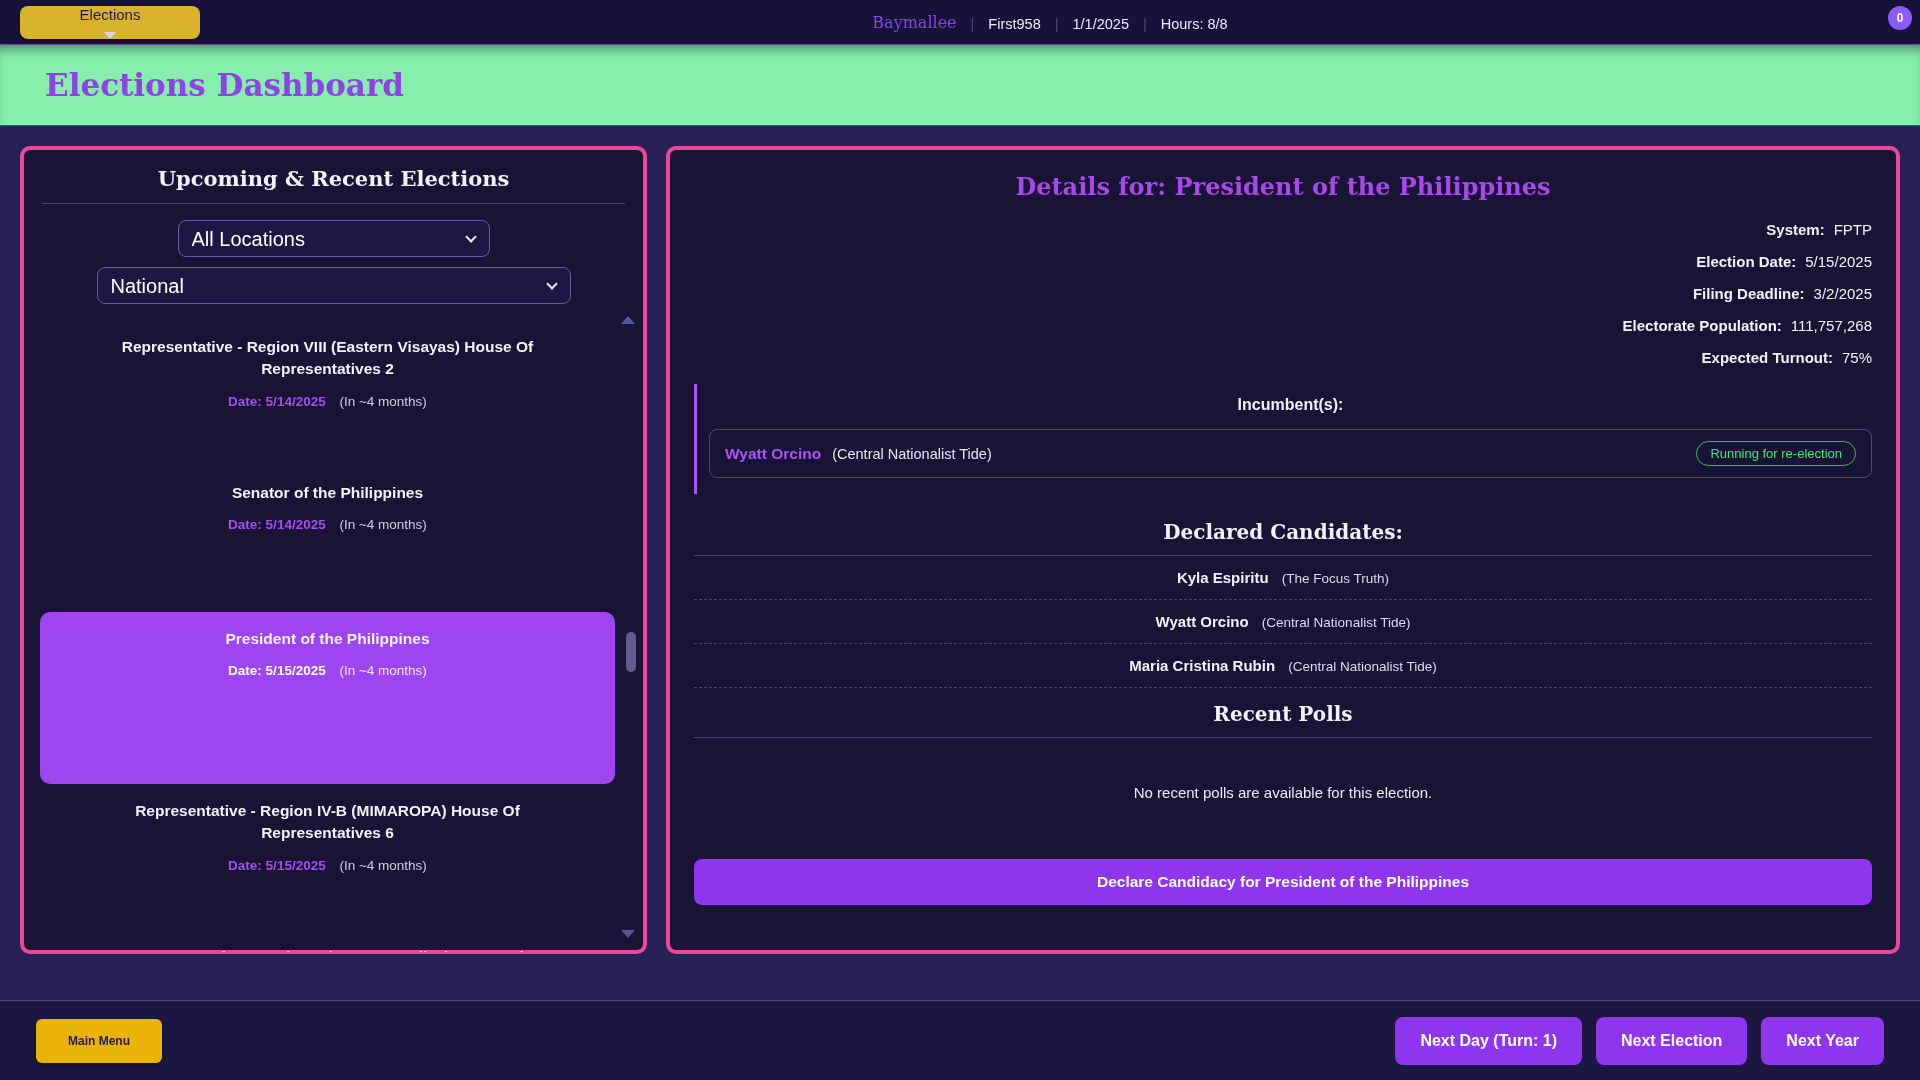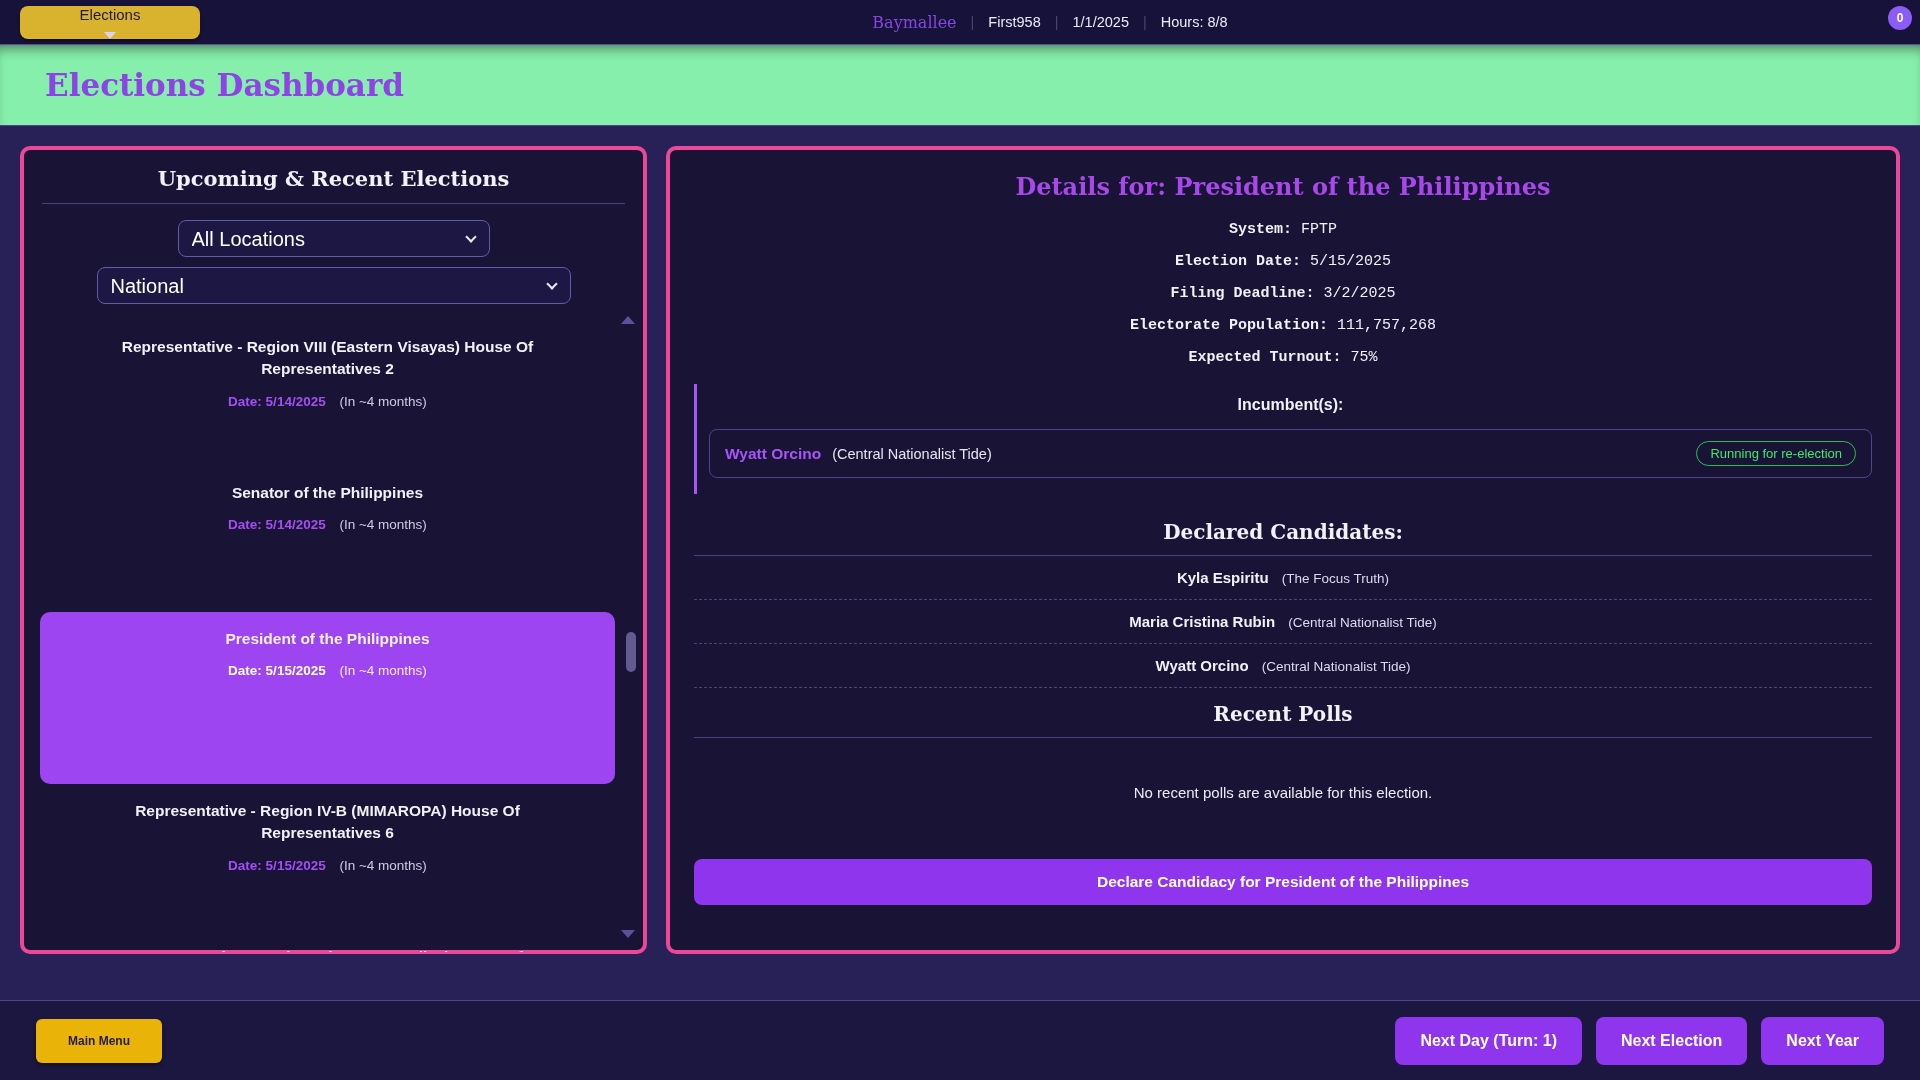--- a/index.html
+++ b/index.html
@@ -21,21 +21,21 @@
     display:flex; align-items:center; justify-content:space-between; padding:0 16px;
     color:#1f1a40; font-size:15px; cursor:pointer; font-family:"Liberation Sans", sans-serif;
     box-shadow:0 2px 3px rgba(0,0,0,.4);
     flex-direction:column;
   }
   .tri-down-sm {
     width:0; height:0; border-left:6px solid transparent; border-right:6px solid transparent;
     border-top:7px solid #d9d4ea;
   }
   .topbar-center {
-    flex:1; display:flex; justify-content:center; align-items:center; gap:14px; font-size:14.5px;
+    flex:1; display:flex; justify-content:center; align-items:flex-end; gap:14px; font-size:14.5px;
   }
   .player-name { font-family:"DejaVu Serif", serif; color:#8448e0; font-size:16px; }
   .tb-sep { color:#4a4478; }
   .tb-item { color:#eceaf6; }
   .notif-badge {
     position:absolute; right:8px; top:6px; width:24px; height:24px; border-radius:50%;
     background:#8b5cf6; color:#fff; font-size:12px; font-weight:bold;
     display:flex; align-items:center; justify-content:center; cursor:pointer;
   }
   
@@ -94,21 +94,21 @@
   .scroll-thumb {
     position:absolute; right:7px; top:482px; width:10px; height:40px;
     background:#635a8f; border-radius:5px; cursor:grab;
   }
   
   .right-panel { flex:1; padding:22px 24px; }
   .rp-title {
     font-family:"DejaVu Serif", serif; color:#a848ea; font-size:24px; font-weight:bold;
     text-align:center; margin-bottom:20px;
   }
-  .field-row { text-align:center; margin-bottom:15px; font-size:15px;font-family:Liberation Mono, monospace; }
+  .field-row { text-align:right; margin-bottom:15px; font-size:15px; }
   .field-label { font-weight:bold; margin-right:9px; }
   .incumbent-section { border-left:3px solid #a855f7; padding:12px 0 16px 12px; margin:18px 0 4px; }
   .inc-heading { text-align:center; font-weight:bold; font-size:16px; margin-bottom:15px; }
   .inc-row {
     border:1px solid #4f4390; border-radius:8px; padding:11px 15px;
     display:flex; align-items:center;
   }
   .inc-name { color:#a855f7; font-weight:bold; font-size:15.5px; cursor:pointer; }
   .inc-party { color:#e8e5f4; margin-left:11px; font-size:14.5px; }
   .badge-green {
@@ -256,25 +256,25 @@
         <span class="badge-green">Running for re-election</span>
       </div>
     </div>
 
     <div class="section-heading">Declared Candidates:</div>
     <div class="candidate-row">
       <span class="cand-name">Kyla Espiritu</span>
       <span class="cand-party">(The Focus Truth)</span>
     </div>
     <div class="candidate-row">
+      <span class="cand-name">Wyatt Orcino</span>
+      <span class="cand-party">(Central Nationalist Tide)</span>
+    </div>
+    <div class="candidate-row">
       <span class="cand-name">Maria Cristina Rubin</span>
-      <span class="cand-party">(Central Nationalist Tide)</span>
-    </div>
-    <div class="candidate-row">
-      <span class="cand-name">Wyatt Orcino</span>
       <span class="cand-party">(Central Nationalist Tide)</span>
     </div>
 
     <div class="section-heading polls-heading">Recent Polls</div>
     <div class="polls-empty">No recent polls are available for this election.</div>
 
     <button class="declare-btn">Declare Candidacy for President of the Philippines</button>
   </div>
 </div>
 

